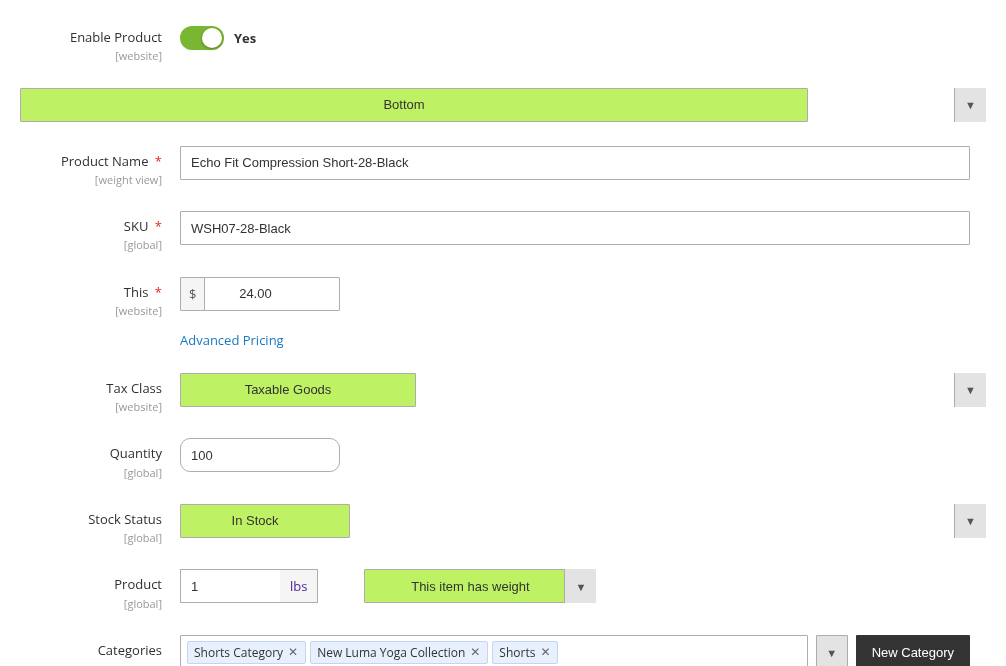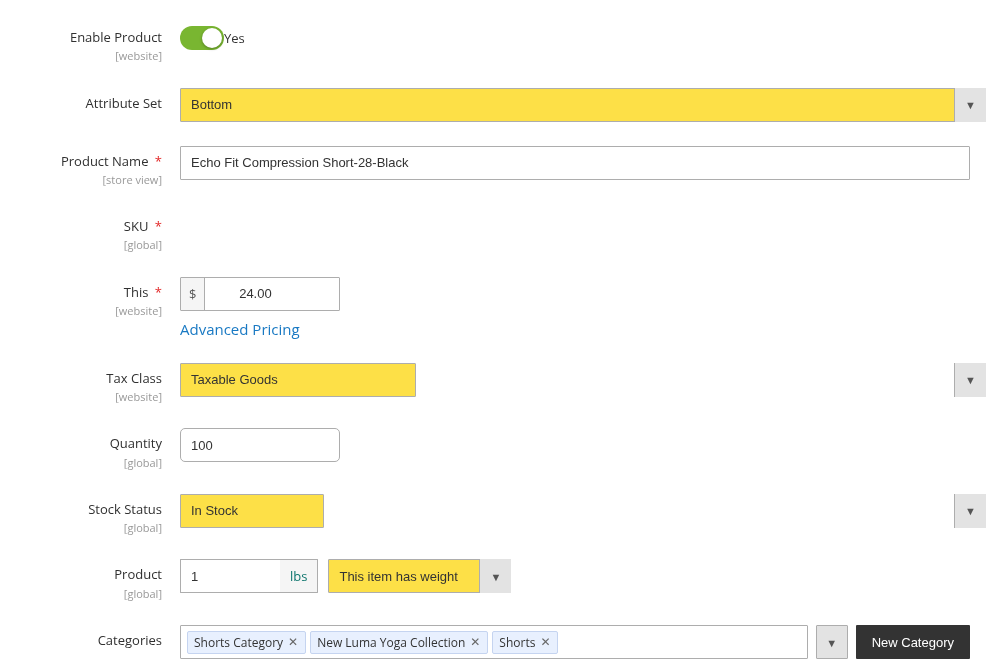--- a/index.html
+++ b/index.html
@@ -57,21 +57,21 @@
       border-radius: 1px;
       padding: 6px 10px;
       font-size: 13px;
       color: #333;
       outline: none;
     }
     .input-small {
       width: 160px;
       height: 34px;
       border: 1px solid #adadad;
-      border-radius: 5px;
+      border-radius: 10px;
       padding: 6px 10px;
       font-size: 13px;
       color: #333;
       outline: none;
     }
     .price-wrapper {
       display: flex;
       align-items: center;
       width: 160px;
       height: 34px;
@@ -95,67 +95,70 @@
       outline: none;
       padding: 0 8px;
       font-size: 13px;
       color: #333;
       width: 100px;
       height: 100%;
       text-align: center;
     }
     .link-blue {
       color: #1979c3;
-      font-size: 15px;
+      font-size: 13px;
       cursor: pointer;
       text-decoration: none;
       display: inline-block;
-      margin-top: 4px;
+      margin-top: 16px;
     }
     .select-wrapper {
       position: relative;
       display: inline-flex;
       align-items: center;
     }
     .select-control {
       height: 34px;
       border: 1px solid #adadad;
       border-radius: 1px;
       padding: 0 30px 0 10px;
       font-size: 13px;
       color: #333;
-      background: #fde047;
+      background: #bef264;
       appearance: none;
       -webkit-appearance: none;
       outline: none;
       cursor: pointer;
+      text-align: center;
     }
     .select-control-wide { width: 236px; }
-    .select-control-medium { width: 144px; }
-    .select-control-weight { width: 183px; }
+    .select-control-medium { width: 170px; }
+    .select-control-weight { width: 232px; margin-left: 36px; }
     .select-arrow {
       position: absolute;
       right: 0;
       top: 0;
       width: 32px;
       height: 34px;
       background: #e3e3e3;
       border-left: 1px solid #adadad;
       pointer-events: none;
       display: flex;
       align-items: center;
       justify-content: center;
       color: #555;
       font-size: 11px;
     }
     
     .toggle-switch {
       display: flex;
       align-items: center;
+      gap: 10px;
       padding-top: 4px;
+      font-weight: bold;
     }
     .toggle-track {
       width: 44px;
       height: 24px;
       background: #79b631;
       border-radius: 12px;
       position: relative;
       cursor: pointer;
       display: inline-block;
     }
@@ -266,21 +269,21 @@
     .weight-unit {
       height: 34px;
       padding: 0 10px;
       border: 1px solid #adadad;
       border-left: none;
       border-radius: 0 1px 1px 0;
       background: #f5f5f5;
       display: flex;
       align-items: center;
       font-size: 13px;
-      color: #0f766e;
+      color: #4c1d95;
     }
   </style>
 </head>
 <body>
 
 <div class="form-container">
 
   <div class="form-row">
     <div class="form-label">
       <span>Enable Product</span>
@@ -290,51 +293,51 @@
       <div class="toggle-switch">
         <div class="toggle-track">
           <div class="toggle-thumb"></div>
         </div>
         <span class="toggle-label">Yes</span>
       </div>
     </div>
   </div>
 
   <div class="form-row">
-    <div class="form-label">
-      <span>Attribute Set</span>
-    </div>
     <div class="form-field">
       <div class="select-wrapper">
         <select class="select-control" style="width: 788px;">
           <option>Bottom</option>
           <option>Default</option>
           <option>Top</option>
         </select>
         <div class="select-arrow">▼</div>
       </div>
     </div>
   </div>
 
   <div class="form-row">
     <div class="form-label">
       <span>Product Name</span>
       <span class="required-star">*</span>
-      <span class="scope">[store view]</span>
+      <span class="scope">[weight view]</span>
     </div>
     <div class="form-field">
       <input type="text" class="input-full" value="Echo Fit Compression Short-28-Black" style="">
     </div>
   </div>
 
   <div class="form-row">
     <div class="form-label">
       <span>SKU</span>
       <span class="required-star">*</span>
       <span class="scope">[global]</span>
+    </div>
+    <div class="form-field">
+      <input type="text" class="input-full" value="WSH07-28-Black" style="">
     </div>
   </div>
 
   <div class="form-row">
     <div class="form-label">
       <span>This</span>
       <span class="required-star">*</span>
       <span class="scope">[website]</span>
     </div>
     <div class="form-field">

